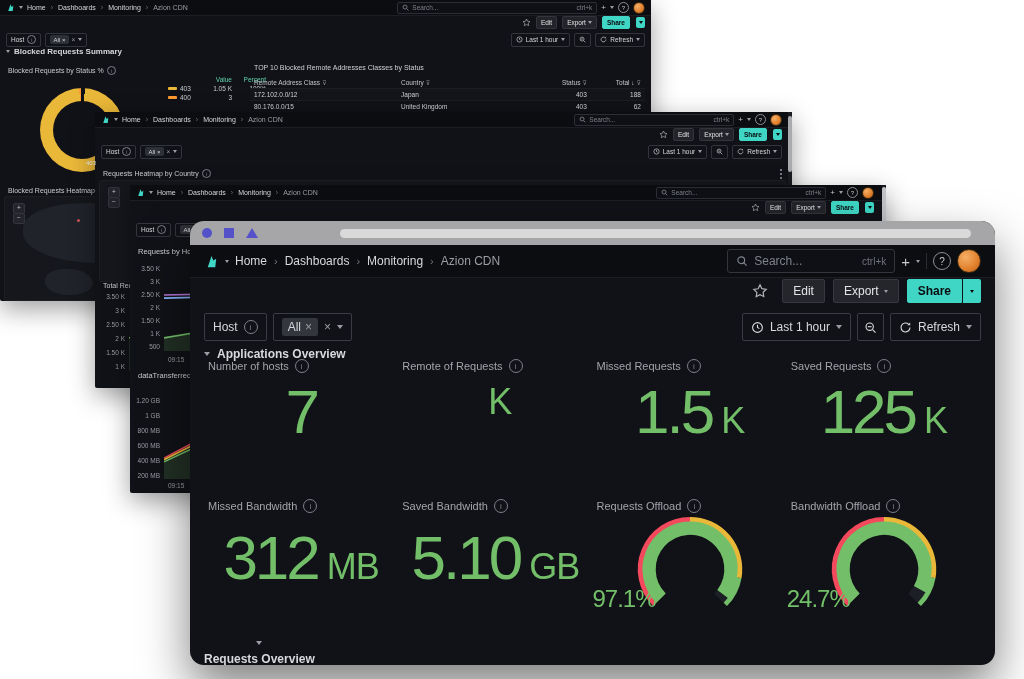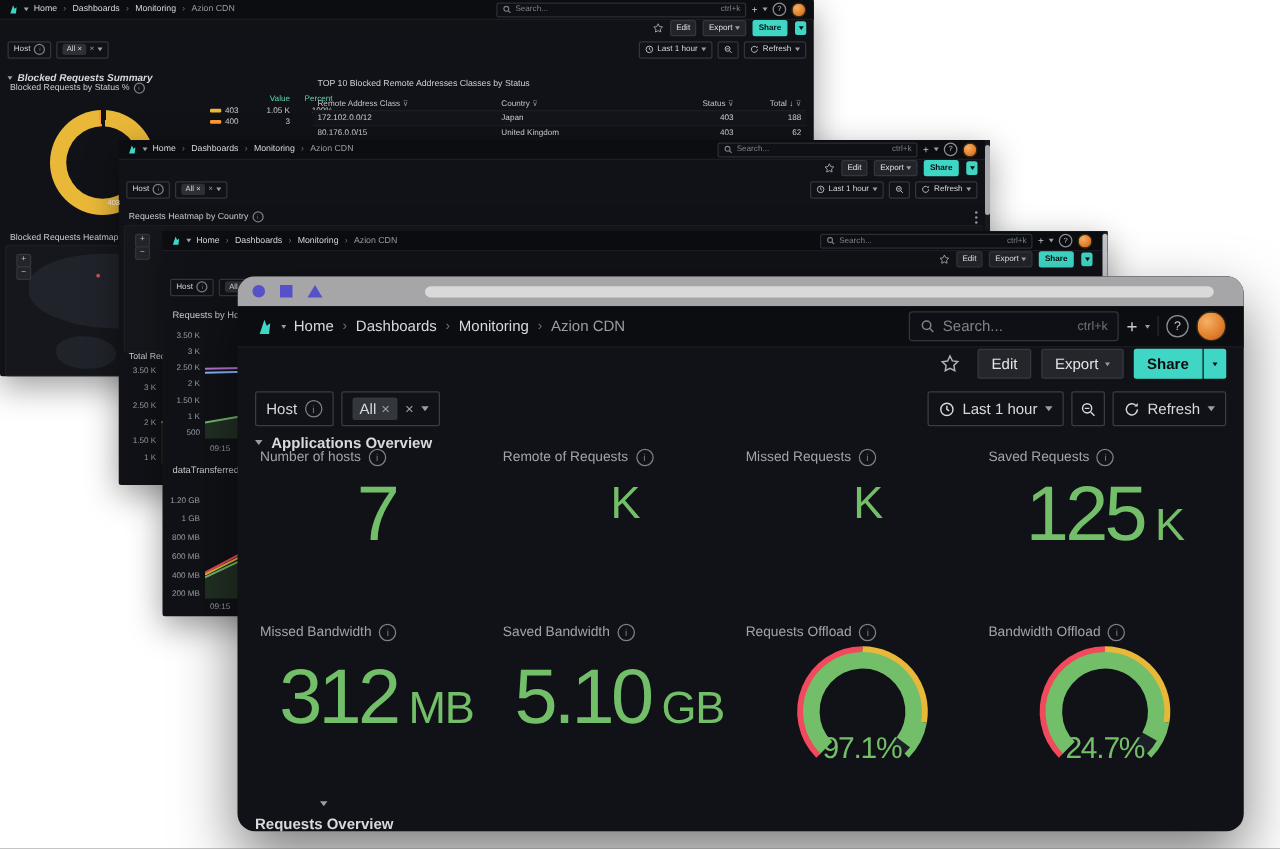--- a/index.html
+++ b/index.html
@@ -87,21 +87,21 @@
   .fchip{background:#34363d;border-radius:2px;padding:0 6px;height:18px;display:flex;align-items:center;gap:4px;font-size:12px;color:#d8d9dc;}
   .dim{color:#9d9fa3;}
   .fsection{position:absolute;left:14px;display:flex;gap:7px;align-items:center;font-size:12px;font-weight:bold;color:#d8d9dc;}
   .srow{position:absolute;left:14px;right:14px;display:grid;grid-template-columns:1fr 1fr 1fr 1fr;}
   .cell{position:relative;height:100%;}
   .ptitle{display:flex;gap:6px;align-items:center;font-size:11px;color:#a2a4aa;padding:2px 0 0 4px;white-space:nowrap;}
   .bigval{position:absolute;top:24px;left:0;right:0;display:flex;justify-content:center;align-items:baseline;color:#73BF69;}
   .bigval .num{font-size:62px;font-weight:500;letter-spacing:-3px;line-height:1;}
   .bigval .unit{font-size:36px;font-weight:500;margin-left:9px;letter-spacing:-1px;}
   .gwrap{position:absolute;top:16px;left:0;right:0;display:flex;justify-content:center;}
-  .gval{position:absolute;top:88px;left:0;right:0;text-align:center;font-size:24px;color:#73BF69;letter-spacing:-1px;}
+  .gval{position:absolute;top:88px;left:0;right:0;font-size:24px;color:#73BF69;letter-spacing:-1px;}
   .ic{display:inline-block;vertical-align:middle;flex:none;}
 </style>
 </head>
 <body>
 
 <div class="bwin" id="w1" style="left:0;top:0;width:651px;height:301px;">
   <div class="bnav">
     <svg class="ic" width="9" height="9" viewBox="0 0 16 16">
         <path d="M4 14L8 2l2 5 3-2-1 9z" fill="#3fd6c5"></path>
       </svg>
@@ -176,21 +176,21 @@
     </div>
     <div class="bbox">
       <svg class="ic" width="7" height="7" viewBox="0 0 16 16">
           <path d="M13.5 8a5.5 5.5 0 1 1-1.6-3.9" fill="none" stroke="#c9cbcf" stroke-width="1.6"></path>
           <path d="M13.8 1.8v3.4h-3.4z" fill="#c9cbcf"></path>
         </svg>
       <span>Refresh</span>
         <span class="car s"></span>
     </div>
   </div>
-  <div class="bsection" style="top:58px;font-style:italic;">
+  <div class="bsection" style="top:47px;">
     <span class="car s"></span>
       <span>Blocked Requests Summary</span>
   </div>
 
   <div class="bptitle" style="left:8px;top:66px;">
     <span>Blocked Requests by Status %</span>
       <span class="inf">i</span>
   </div>
   <div class="donut" style="left: 40px; top: 88px; width: 84px; height: 84px; background: conic-gradient(rgb(17, 18, 23) 0deg, rgb(17, 18, 23) 4deg, rgb(234, 184, 57) 4deg, rgb(234, 184, 57) 356deg, rgb(255, 152, 48) 356deg, rgb(255, 152, 48) 358.5deg, rgb(17, 18, 23) 358.5deg, rgb(17, 18, 23) 360deg);"></div>
   <span class="ringlbl" style="left:86px;top:160px;">403</span>
@@ -582,20 +582,21 @@
       <div class="bigval">
           <span class="unit">K</span>
         </div>
     </div>
     <div class="cell">
       <div class="ptitle">
           <span>Missed Requests</span>
           <span class="inf lg">i</span>
         </div>
       <div class="bigval">
+          <span class="num">1.5</span>
           <span class="unit">K</span>
         </div>
     </div>
     <div class="cell">
       <div class="ptitle">
           <span>Saved Requests</span>
           <span class="inf lg">i</span>
         </div>
       <div class="bigval">
           <span class="num">125</span>

